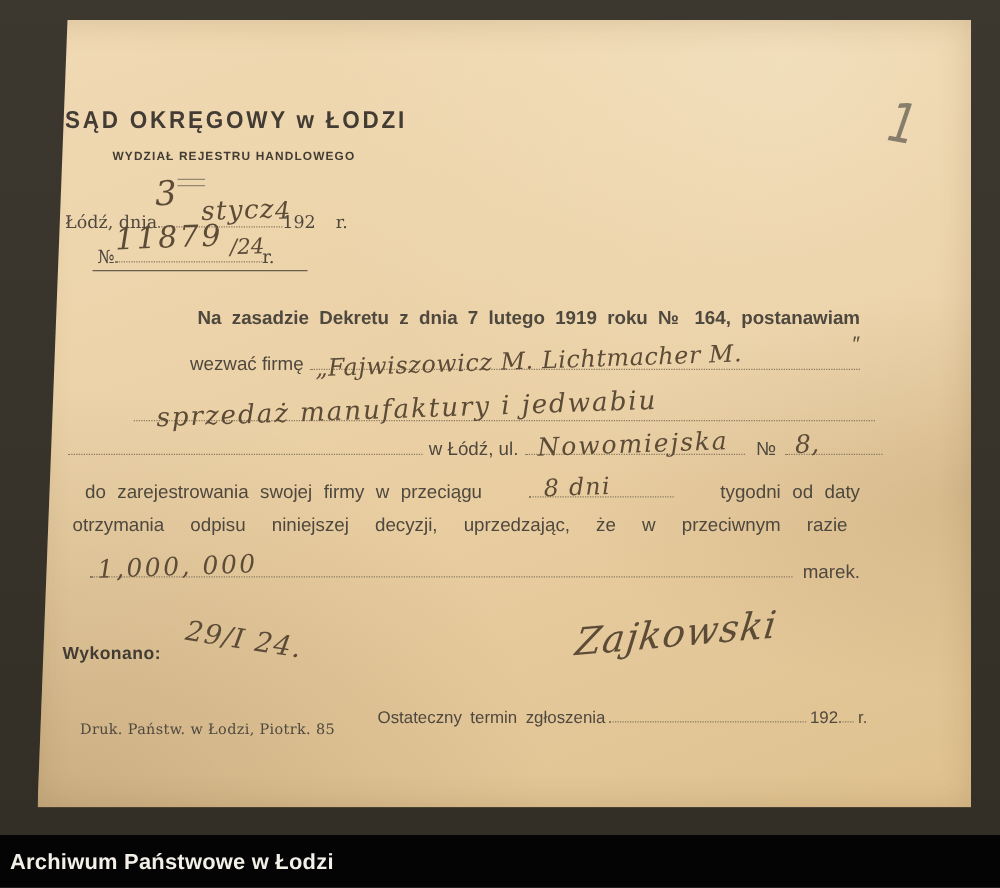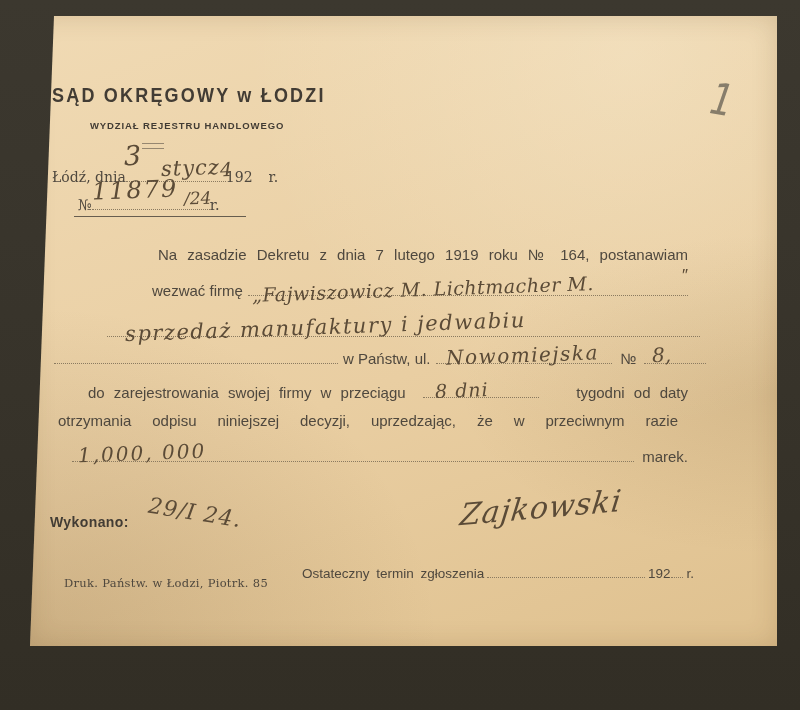--- a/index.html
+++ b/index.html
@@ -38,38 +38,38 @@
   .dateline{left:22px;top:152px;font-family:"DejaVu Serif",serif;font-size:14px;}
   .numberline{left:48px;top:180px;font-family:"DejaVu Serif",serif;font-size:14.5px;}
   .num-underline{left:44px;top:200px;width:172px;border-bottom:1.6px solid var(--ink,#4f483e);opacity:.85;}
   .hw-day{left:94px;top:124px;font-size:27px;}
   .hw-month{left:131px;top:140px;font-size:21px;letter-spacing:1px;}
   .hw-year4{left:190px;top:142px;font-size:19px;}
   .hw-number{left:62px;top:160px;font-size:24px;letter-spacing:2px;}
   .hw-yearfrac{left:154px;top:172px;font-size:17px;}
   
   .bodyline{font-size:15px;color:var(--ink,#4f483e);}
-  .l1{left:128px;top:230px;width:530px;text-align:justify;text-align-last:justify;}
+  .l1{left:128px;top:230px;width:530px;text-align:justify;text-align-last:justify;font-weight:bold;}
   .l2{left:122px;top:261px;width:536px;}
   .l2 .pre{white-space:nowrap;margin-right:5px;}
   .l2 .fill{flex:1;height:18px;}
   .hw-firm{position:absolute;left:4px;bottom:-5px;font-size:19px;letter-spacing:.5px;}
   .ditto{left:652px;top:250px;font-size:17px;color:var(--hand,#5b4b37);}
   .l3fill{left:77px;top:294px;width:593px;height:26px;border-bottom:1.5px dotted var(--dotted,#8a7a60);}
   .hw-business{position:absolute;left:18px;bottom:-3px;font-size:21px;letter-spacing:1.5px;}
   .l4{left:24px;top:330px;width:652px;}
   .l4 .leader{width:284px;height:17px;}
   .l4 .lbl{white-space:nowrap;margin:0 5px;}
   .l4 .street{width:176px;height:17px;}
   .hw-street{position:absolute;left:10px;bottom:-4px;font-size:20px;letter-spacing:1.5px;}
   .l4 .nolbl{white-space:nowrap;margin:0 7px 0 9px;}
   .l4 .house{flex:1;height:17px;}
   .hw-house{position:absolute;left:8px;bottom:-4px;font-size:20px;}
   .l5{left:38px;top:364px;width:620px;justify-content:space-between;}
-  .l5 .pre,.l5 .post{white-space:nowrap;word-spacing:5px;margin-left:20px;}
+  .l5 .pre,.l5 .post{white-space:nowrap;word-spacing:5px;}
   .l5 .term{width:116px;height:17px;margin:0 8px;}
   .hw-term{position:absolute;left:12px;bottom:-4px;font-size:19px;letter-spacing:1px;}
   .l6{left:28px;top:396px;width:620px;text-align:justify;text-align-last:justify;}
   .l7{left:38px;top:428px;width:620px;}
   .l7 .pre{white-space:nowrap;word-spacing:2px;}
   .l7 .penalty{flex:1;height:17px;margin:0 8px 0 4px;}
   .hw-penalty{position:absolute;left:6px;bottom:-4px;font-size:20px;letter-spacing:2px;}
   .l7 .post{white-space:nowrap;}
   
   .judge-title{left:462px;top:460px;font-size:15.5px;font-weight:bold;letter-spacing:.8px;
@@ -134,21 +134,21 @@
       </span>
     </div>
     <span class="abs ditto">″</span>
 
     <div class="abs l3fill">
       <span class="hw hw-business">sprzedaż manufaktury i jedwabiu</span>
     </div>
 
     <div class="row bodyline l4">
       <span class="fill leader"></span>
-      <span class="lbl">w Państw, ul.</span>
+      <span class="lbl">w Łódź, ul.</span>
       <span class="fill street">
         <span class="hw hw-street">Nowomiejska</span>
       </span>
       <span class="nolbl">№</span>
       <span class="fill house">
         <span class="hw hw-house">8,</span>
       </span>
     </div>
 
     <div class="row bodyline l5">
@@ -180,14 +180,17 @@
       <span class="dots dl-dots2"></span>
       <span>r.</span>
     </div>
 
     <div class="abs printer">Druk. Państw. w Łodzi, Piotrk. 85</div>
 
     <span class="abs pencil">1</span>
 
   </div>
 
+  <div class="archive-bar">
+    <span>Archiwum Państwowe w Łodzi</span>
+  </div>
 
 </div>
 
 </body></html>

